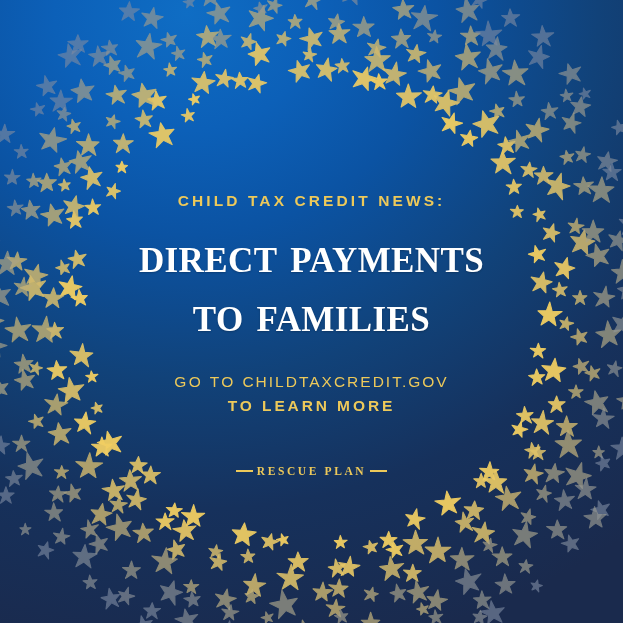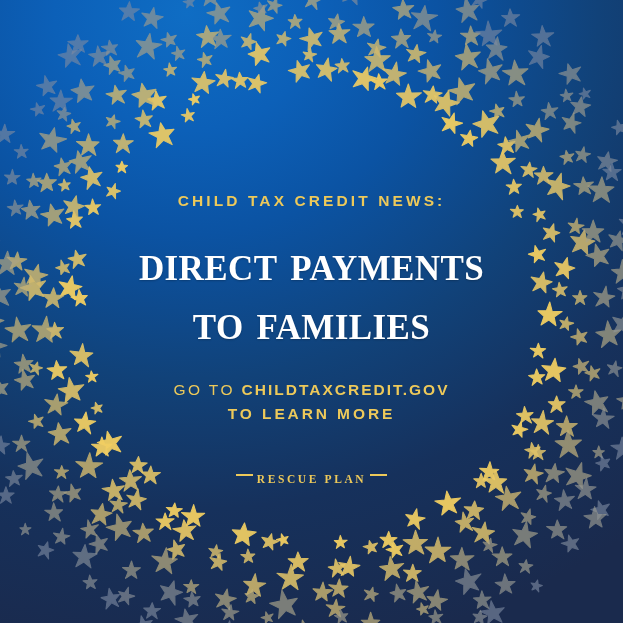--- a/index.html
+++ b/index.html
@@ -65,35 +65,34 @@
     font-size: 50px;
     line-height: 0.99;
     letter-spacing: 0.4px;
     font-variant: small-caps;
     text-transform: lowercase;
     text-shadow: 0 1px 2px rgba(0,0,0,0.22);
   }
   .headline .hl-line {
     display: block;
     white-space: nowrap;
-    margin-top: 8px;
   }
   .headline .hl-line.l1 { font-size: 50px; }
   .headline .hl-line.l2 { font-size: 50px; margin-top: 10px; }
   .headline .hl-line.l3 { font-size: 50px; margin-top: 1px; }
 
   .cta {
     margin-top: 30px;
     color: #edc95a;
     font-size: 15.5px;
     letter-spacing: 2.4px;
     line-height: 1.55;
   }
   .cta-line1 { font-weight: 400; white-space: nowrap; }
-  .cta-line1 .url { font-weight: 700; letter-spacing: 2.0px; }
+  .cta-line1 .url { font-weight: 400; letter-spacing: 2.0px; }
   .cta-line2 { font-weight: 700; letter-spacing: 2.9px; white-space: nowrap; }
 
   
   .logo {
     margin-top: 54px;
     position: relative;
     color: #edc95a;
     line-height: 1;
     user-select: none;
   }
@@ -103,20 +102,21 @@
     font-size: 35px;
     letter-spacing: 0.5px;
     display: block;
     white-space: nowrap;
   }
   .logo-main .cap { font-size: 35px; }
   .logo-main .sm  { font-size: 25px; letter-spacing: 0.6px; }
 
   .logo-sub {
     display: flex;
+    align-items: center;
     justify-content: center;
     gap: 4px;
     margin-top: -6px;
   }
   .logo-sub .rule {
     display: block;
     width: 17px;
     height: 2px;
     background: #edc95a;
   }

